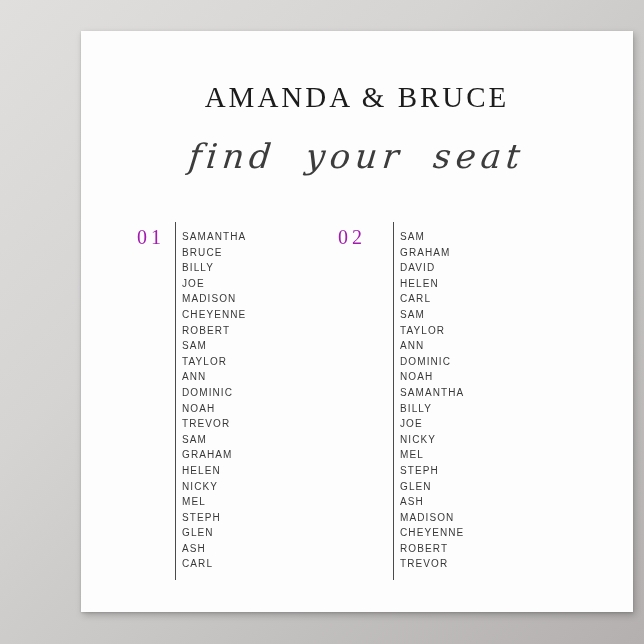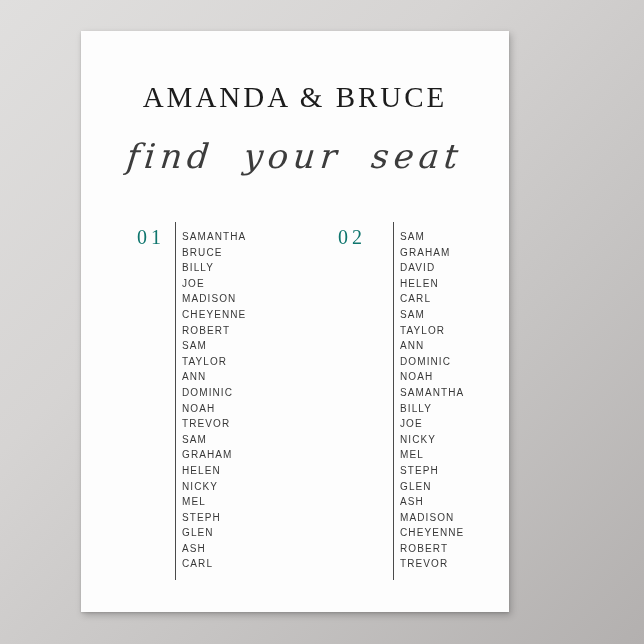--- a/index.html
+++ b/index.html
@@ -13,21 +13,21 @@
   .backdrop {
     position: relative;
     width: 644px;
     height: 644px;
     background: linear-gradient(135deg, #e0dfde 0%, #d6d4d3 35%, #c6c4c3 65%, #b3b0af 100%);
   }
   .poster {
     position: absolute;
     left: 81px;
     top: 31px;
-    width: 428px;
+    width: 552px;
     height: 581px;
     background: #fdfdfd;
     box-shadow: 2px 3px 7px rgba(0,0,0,0.22), 0 1px 2px rgba(0,0,0,0.12);
   }
   .poster-title {
     position: absolute;
     left: 0;
     top: 52px;
     width: 100%;
     margin: 0;
@@ -53,21 +53,21 @@
     color: #3c3c3c;
     line-height: 1.3;
     transform: skewX(-6deg);
   }
   .table-section { position: absolute; top: 0; left: 0; }
   .table-number {
     position: absolute;
     font-family: "Liberation Serif", serif;
     font-size: 20px;
     letter-spacing: 4px;
-    color: #0f766e;
+    color: #a21caf;
     line-height: 1;
   }
   .divider {
     position: absolute;
     width: 1px;
     background: #4a4a4a;
   }
   .names {
     position: absolute;
   }

